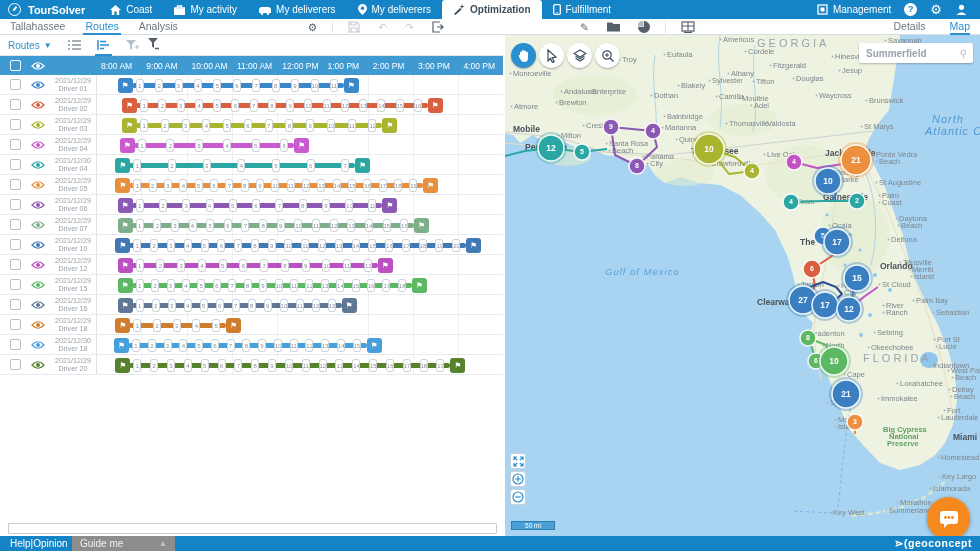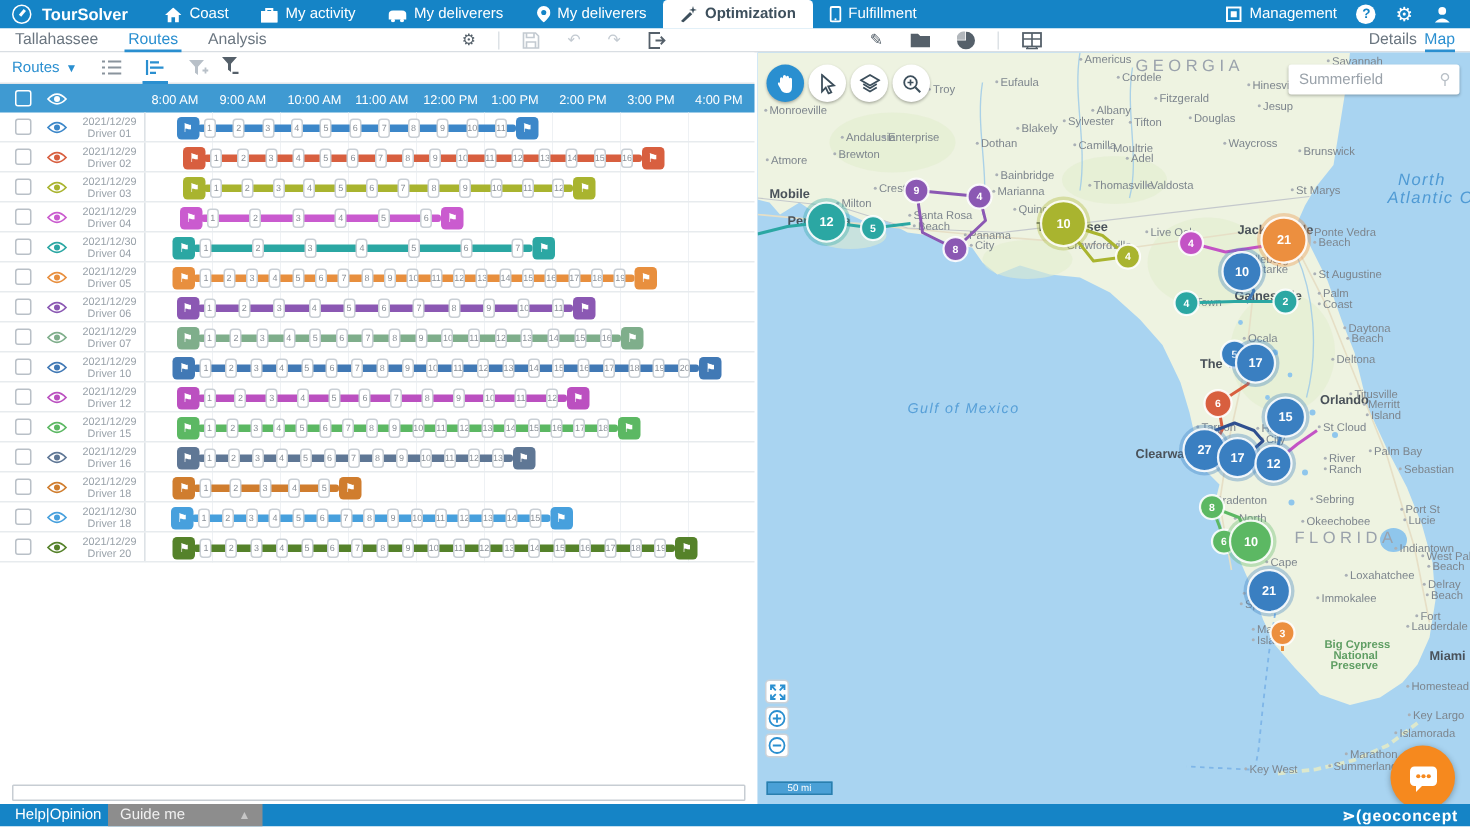--- a/index.html
+++ b/index.html
@@ -26,21 +26,21 @@
   
   #tabbar { position:absolute; left:0; top:19px; width:980px; height:16px; background:#fff;
     border-bottom:1px solid #d9dee3; display:flex; align-items:center; font-size:10.5px; color:#6b7680; }
   .tab { padding:0 10px; height:16px; line-height:15px; cursor:pointer; position:relative; }
   .tab.active { color:#2a8fd0; }
   .tab.active:after { content:""; position:absolute; left:8px; right:8px; bottom:0; height:2px; background:#2a8fd0; }
   .tb-ico { color:#55606a; margin:0 9px; cursor:pointer; display:flex; align-items:center; }
   .tb-ico.dim { color:#c3cad1; }
   .tb-sep { width:1px; height:12px; background:#dde2e6; margin:0 6px; }
   #route-plan { color:#2a8fd0; margin:0 6px; cursor:pointer; }
-  #rightswitch { margin-left:auto; display:flex; align-items:flex-end; padding-right:10px; gap:5px; }
+  #rightswitch { margin-left:auto; display:flex; align-items:flex-end; padding-right:10px; gap:24px; }
   .switch-item { cursor:pointer; position:relative; height:16px; line-height:15px; }
   .switch-item.active { color:#2a8fd0; }
   .switch-item.active:after { content:""; position:absolute; left:0; right:0; bottom:0; height:2px; background:#2a8fd0; }
 
   
   #leftpane { position:absolute; left:0; top:35px; width:503px; height:501px; background:#fff; }
   #filterrow { height:21px; border-bottom:1px solid #e2e6ea; display:flex; align-items:center; font-size:10px; color:#8a949d; }
   #view-select { color:#2a8fd0; margin-left:8px; cursor:pointer; }
   #view-caret { color:#2a8fd0; font-size:8px; margin:0 8px 0 4px; cursor:pointer; }
   .frico { margin:0 8px; cursor:pointer; display:flex; align-items:center; height:21px; position:relative; }
@@ -70,21 +70,21 @@
   
   #mappane { position:absolute; left:505px; top:35px; width:475px; height:501px; background:#a9d4f1; overflow:hidden; }
   #mapsvg { position:absolute; left:0; top:0; }
   #maptools { position:absolute; left:6px; top:8px; display:flex; gap:3px; }
   .mtool { width:25px; height:25px; border-radius:50%; background:#fff; box-shadow:0 1px 2px rgba(0,0,0,.3);
     display:flex; align-items:center; justify-content:center; cursor:pointer; }
   .mtool.active { background:#2a8fd0; }
   #searchbox { position:absolute; right:7px; top:8px; width:114px; height:20px; background:#fff; border-radius:2px;
     box-shadow:0 1px 2px rgba(0,0,0,.25); display:flex; align-items:center; }
   #searchbox input { border:none; outline:none; flex:1; font-size:10px; color:#9aa2aa; padding:0 4px 0 7px; width:85px;
-    font-family:"Liberation Sans", sans-serif; background:transparent; }
+    font-family:"Liberation Sans", sans-serif; background:transparent;font-weight:bold; }
   #search-glyph { color:#b9c0c7; font-size:10px; padding-right:6px; }
   #mapctrl { position:absolute; left:5px; top:418px; display:flex; flex-direction:column; gap:2px; }
   .mc { width:16px; height:16px; background:#fff; border:1px solid #ccd2d8; border-radius:3px;
     display:flex; align-items:center; justify-content:center; cursor:pointer; }
   #scalebar { position:absolute; left:6px; top:486px; width:44px; height:9px; background:#4aa0d6; border:1px solid #2a7fae;
     color:#fff; font-size:6.5px; text-align:center; line-height:8px; }
 
   
   #bottombar { position:absolute; left:0; top:536px; width:980px; height:15px; background:#1584c6; color:#fff; font-size:10px; }
   #help-link { position:absolute; left:10px; top:1.5px; cursor:pointer; }

